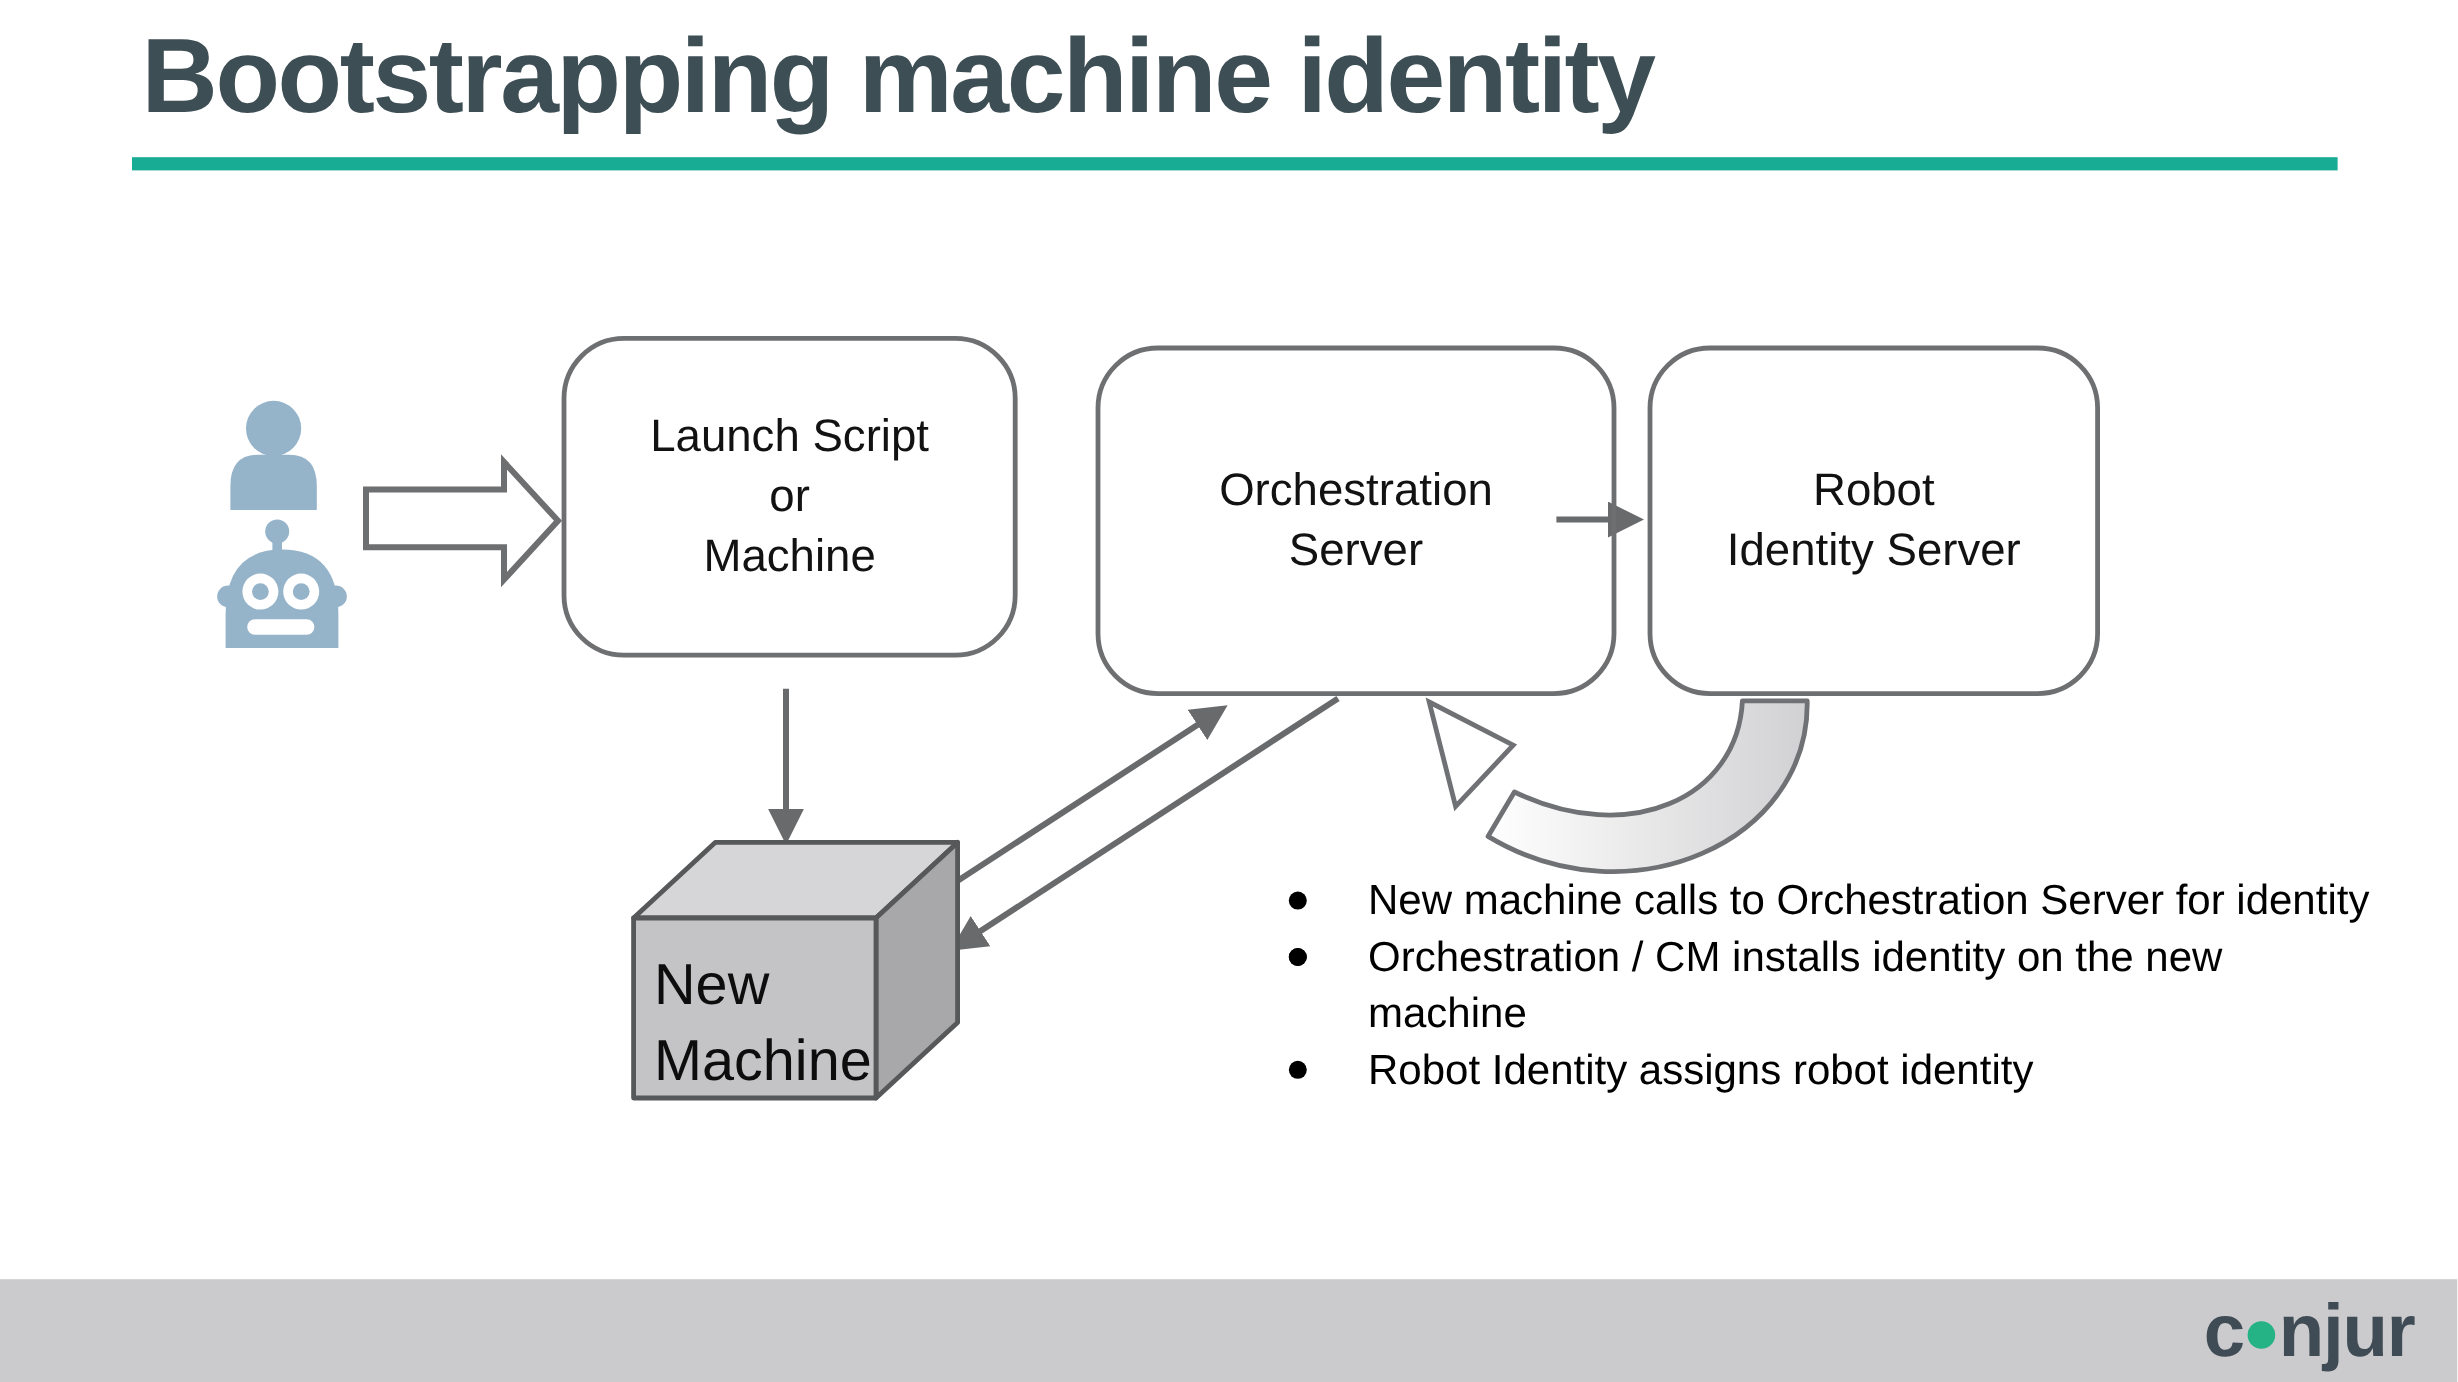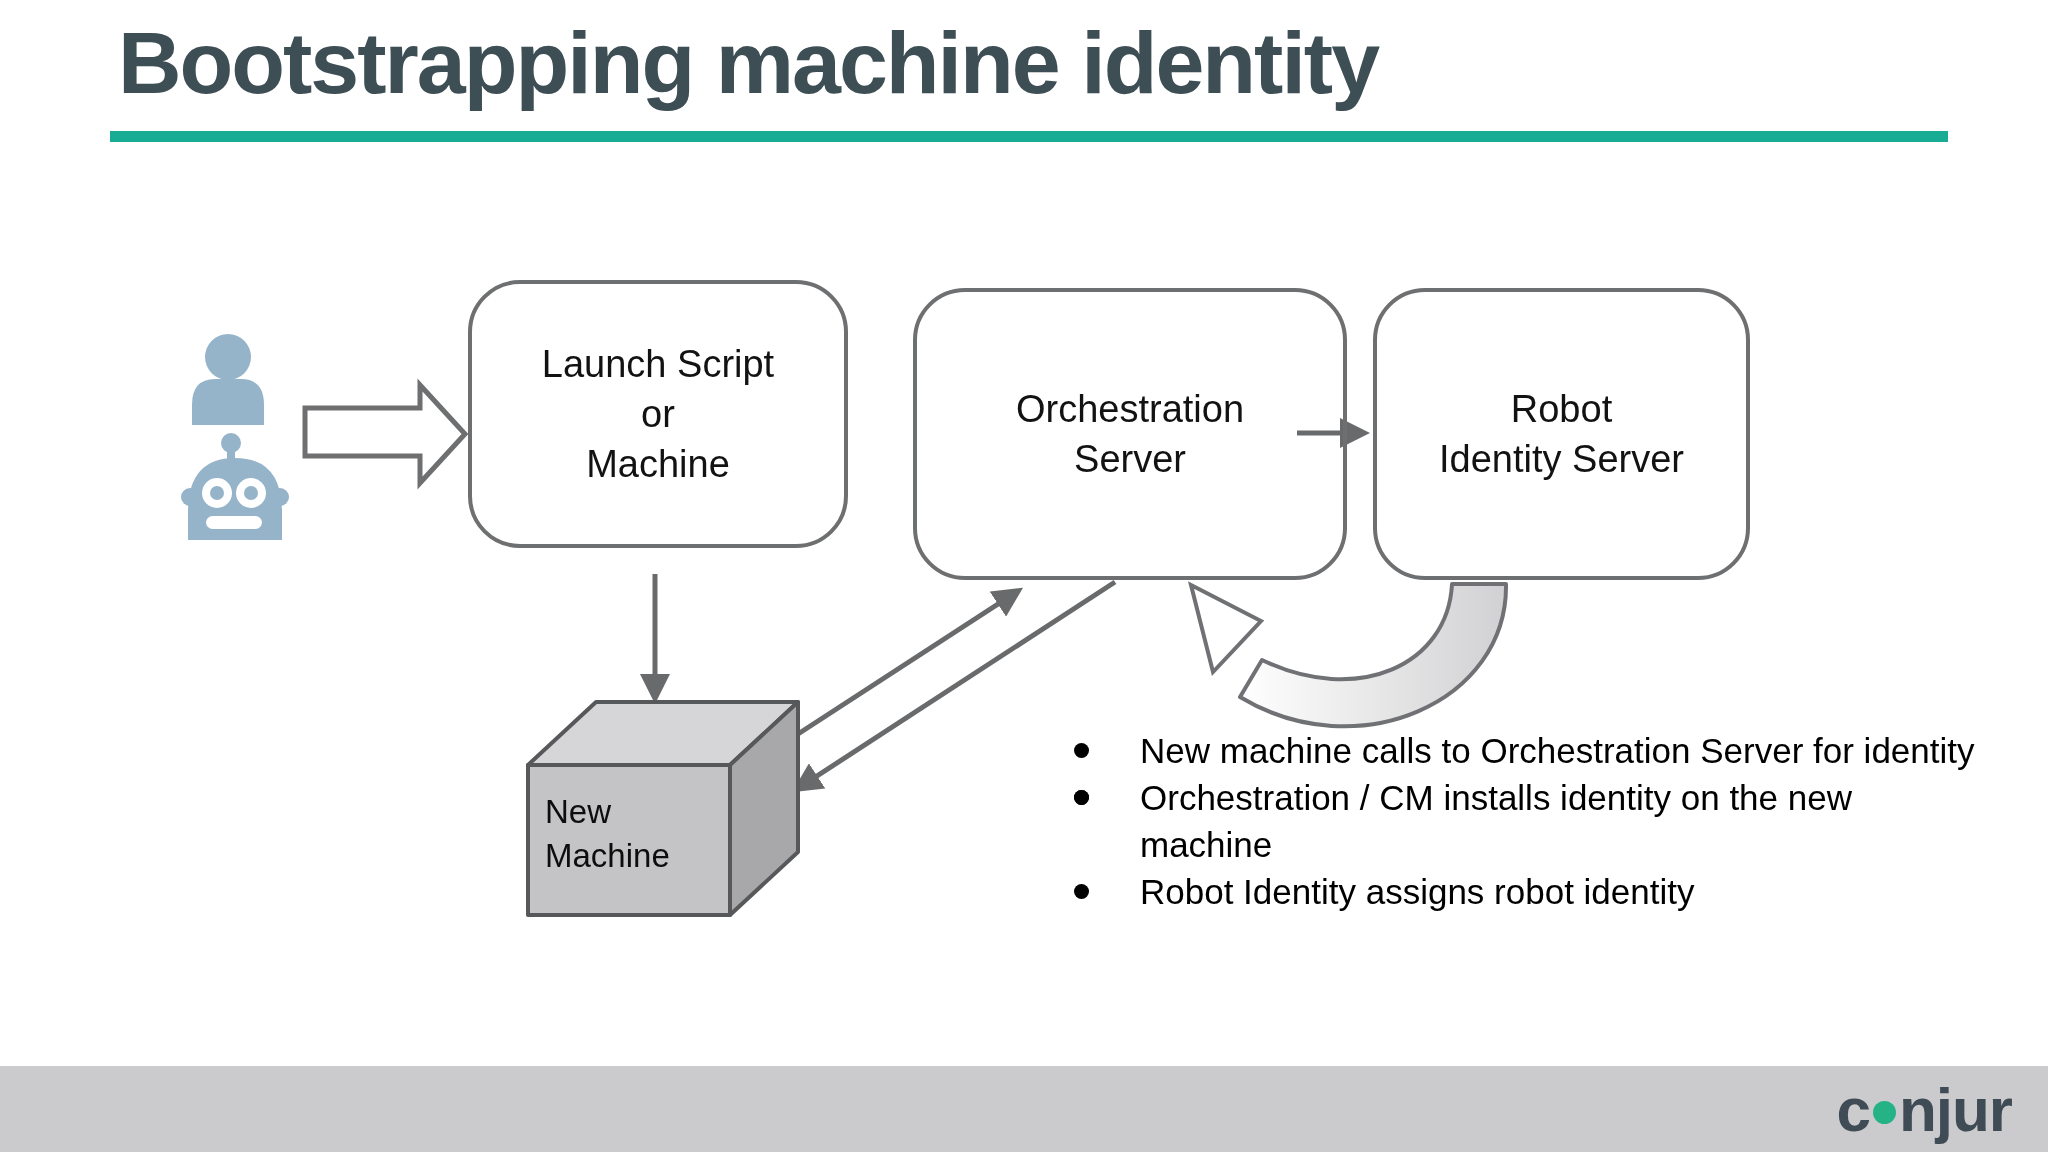--- a/index.html
+++ b/index.html
@@ -52,21 +52,21 @@
     color: #121212;
   }
   .box-launch        { left: 438px;  top: 280px; width: 380px; height: 268px; margin-left: 30px; }
   .box-orchestration { left: 913px;  top: 288px; width: 434px; height: 292px; }
   .box-robot         { left: 1373px; top: 288px; width: 377px; height: 292px; text-align: right; }
   .cube-label {
     position: absolute;
     left: 545px;
     top: 790px;
     width: 178px;
-    font-size: 33px;
+    font-size: 48px;
     line-height: 1.32;
     color: #0d0d0d;
   }
   .bullets {
     position: absolute;
     left: 1060px;
     top: 727px;
     width: 915px;
     margin: 0;
     padding: 0;

